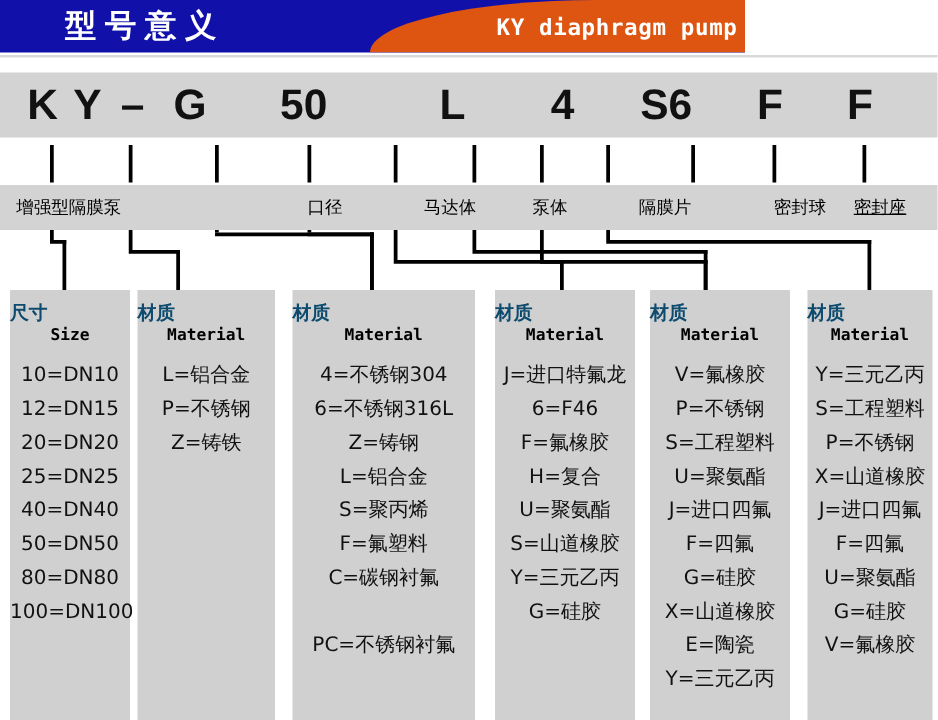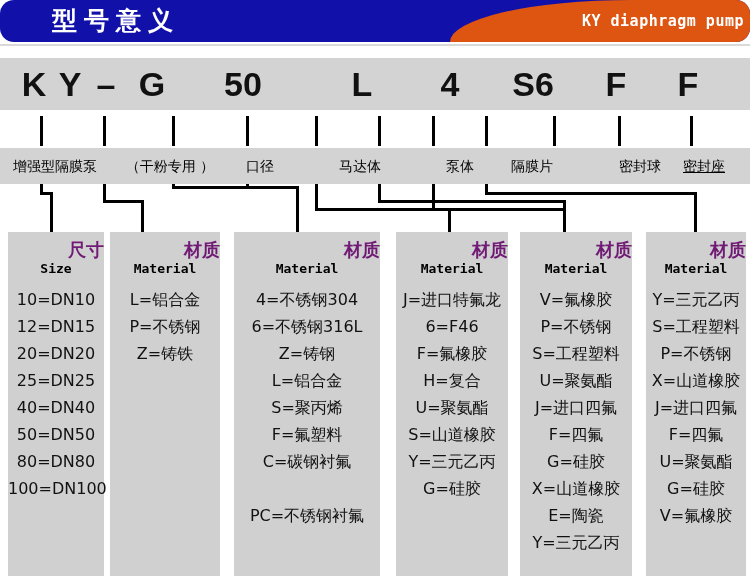--- a/index.html
+++ b/index.html
@@ -10,24 +10,23 @@
   body {
     width: 750px; height: 576px;
     position: relative;
     overflow: hidden;
     font-family: "DejaVu Sans", "Liberation Sans", sans-serif;
   }
 
   
   .header {
     position: absolute; left: 0; top: 0;
-    width: 750px; height: 42px;
+    width: 596px; height: 42px;
     background: #1111aa;
     overflow: hidden;
-    border-radius: 14px;
   }
   .header-orange {
     position: absolute;
     right: 0; top: 0;
     width: 300px; height: 42px;
     background: #dd5511;
     border-top-left-radius: 190px 44px;
     border-bottom-left-radius: 0 0;
   }
   .header-title {
@@ -36,21 +35,21 @@
     font-size: 25px;
     font-weight: bold;
     color: #ffffff;
     letter-spacing: 7px;
     line-height: 34px;
   }
   .header-sub {
     position: absolute;
     right: 6px; top: 12px;
     font-family: "DejaVu Sans Mono", "Liberation Mono", monospace;
-    font-size: 15px;
+    font-size: 18px;
     font-weight: bold;
     color: #ffffff;
     letter-spacing: 0.5px;
     margin-left: 13px;
   }
   .header-rule {
     position: absolute; left: 0; top: 44px;
     width: 750px; height: 2px;
     background: #d9d9d9;
   }
@@ -107,24 +106,24 @@
 
   
   .col {
     position: absolute;
     top: 232px;
     height: 344px;
     background: #d0d0d0;
     padding-top: 8px;
   }
   .col-title {
-    text-align: right;
-    font-size: 18px;
-    font-weight: bold;
-    color: #701a75;
+    text-align: left;
+    font-size: 15px;
+    font-weight: bold;
+    color: #0c4a6e;
     line-height: 20px;
   }
   .col-title-en {
     text-align: center;
     font-family: "DejaVu Sans Mono", "Liberation Mono", monospace;
     font-size: 13px;
     font-weight: bold;
     color: #000000;
     line-height: 18px;
     margin-bottom: 8px;
@@ -170,24 +169,23 @@
     <div class="tick" style="left: 378px; top: 116px; height: 30px;"></div>
     <div class="tick" style="left: 432px; top: 116px; height: 30px;"></div>
     <div class="tick" style="left: 485px; top: 116px; height: 30px;"></div>
     <div class="tick" style="left: 553px; top: 116px; height: 30px;"></div>
     <div class="tick" style="left: 618px; top: 116px; height: 30px;"></div>
     <div class="tick" style="left: 690px; top: 116px; height: 30px;"></div>
   </div>
 
 <div class="label-row" id="label-row">
     <div class="label-cell" style="left: 0px; width: 110px;">增强型隔膜泵</div>
-    <div class="label-cell" style="left: 110px; width: 120px;">（干粉专用 ）</div>
     <div class="label-cell" style="left: 224px; width: 72px;">口径</div>
     <div class="label-cell" style="left: 320px; width: 80px;">马达体</div>
-    <div class="label-cell" style="left: 424px; width: 72px;">泵体</div>
+    <div class="label-cell" style="left: 404px; width: 72px;">泵体</div>
     <div class="label-cell" style="left: 492px; width: 80px;">隔膜片</div>
     <div class="label-cell" style="left: 600px; width: 80px;">密封球</div>
     <div class="label-cell" style="left: 664px; width: 80px; text-decoration: underline;">密封座</div>
   </div>
 
 <div id="connector-layer">
     <div class="seg-v" style="left: 40px; top: 184px; height: 8px;"></div>
     <div class="seg-h" style="left: 40px; top: 192px; width: 13px;"></div>
     <div class="seg-v" style="left: 50px; top: 192px; height: 40px;"></div>
     <div class="seg-v" style="left: 103px; top: 184px; height: 16px;"></div>

